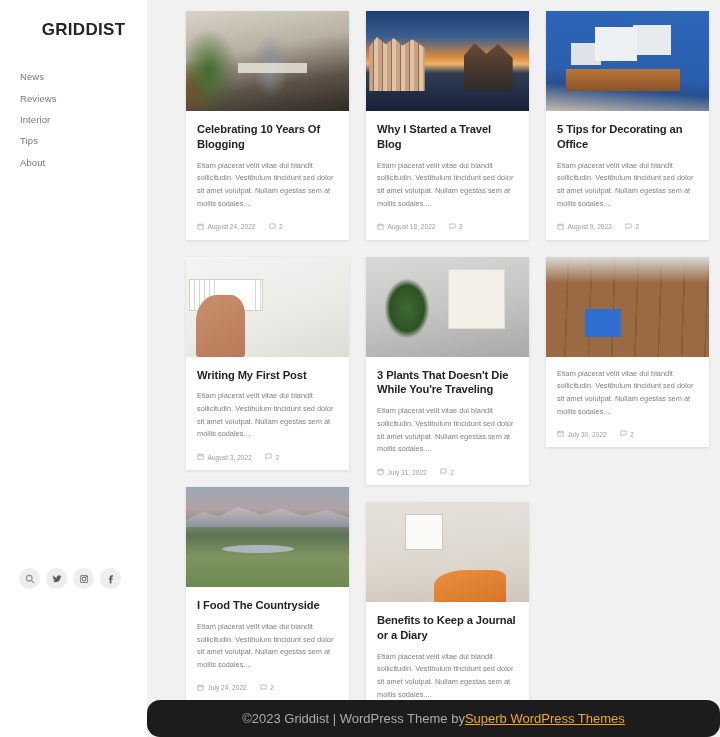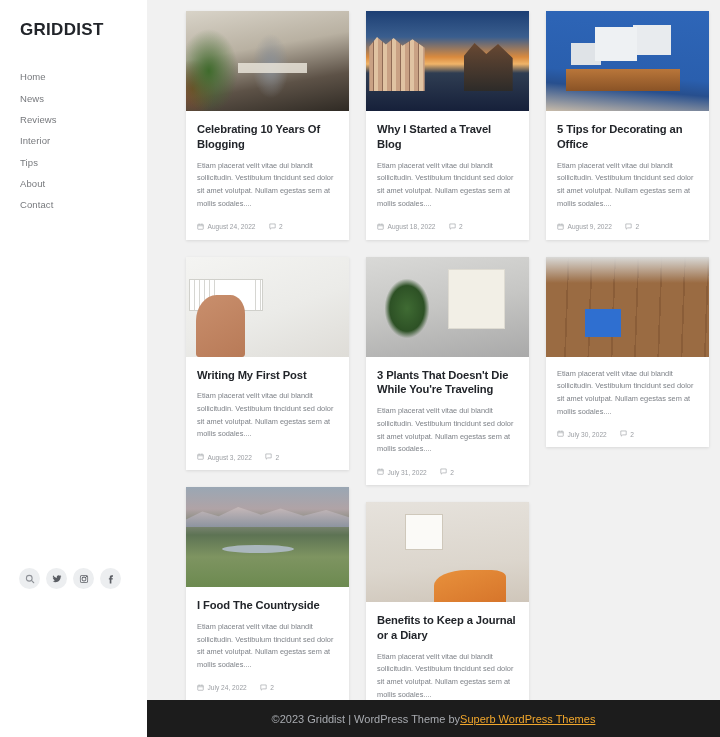--- a/index.html
+++ b/index.html
@@ -18,20 +18,21 @@
     background: #ffffff;
     position: relative;
     padding: 14px 0 0 20px;
   }
   .logo {
     font-size: 17px;
     font-weight: bold;
     color: #22252a;
     letter-spacing: 0.3px;
     margin-top: 6px;
+    text-align: center;
   }
   .nav { margin-top: 26px; }
   .nav-item {
     display: block;
     font-size: 9.5px;
     color: #77797d;
     padding: 5.2px 0;
     text-decoration: none;
     letter-spacing: 0.1px;
   }
@@ -101,22 +102,23 @@
   .meta-item { display: flex; align-items: center; gap: 3.5px; }
   .meta-item svg { width: 7px; height: 7px; fill: none; stroke: #a7aaaf; stroke-width: 1.6px; }
   .footer {
     position: absolute;
     left: 0; right: 0; bottom: 0;
     height: 37px;
     background: #1c1c1c;
     display: flex;
     align-items: center;
     justify-content: center;
-    font-size: 11px;
+    font-size: 13px;
     color: #a8abb0;
+    border-radius: 13px;
   }
   .footer a { color: #f0a62c; text-decoration: underline; }
 
   
   .ph { position: absolute; inset: 0; }
   
   .ph1 { background:
       radial-gradient(ellipse 30% 70% at 14% 60%, #3f6b2c 0%, rgba(63,107,44,0) 60%),
       radial-gradient(ellipse 22% 45% at 4% 78%, #7a4a28 0%, rgba(122,74,40,0) 65%),
       radial-gradient(ellipse 18% 52% at 52% 55%, #8a8f95 0%, rgba(138,143,149,0) 62%),
@@ -173,27 +175,25 @@
       background: linear-gradient(160deg,#e8913c,#d6742a); border-radius: 46% 20% 0 0; }
 </style>
 </head>
 <body>
 
 <div class="page">
 
   <aside class="sidebar">
     <div class="logo">GRIDDIST</div>
     <nav class="nav" id="nav-list">
-        <a href="#" class="nav-item">Home</a>
         <a href="#" class="nav-item">News</a>
         <a href="#" class="nav-item">Reviews</a>
         <a href="#" class="nav-item">Interior</a>
         <a href="#" class="nav-item">Tips</a>
         <a href="#" class="nav-item">About</a>
-        <a href="#" class="nav-item">Contact</a>
       </nav>
     <div class="socials" id="social-list">
         <a href="#" class="social search">
           <svg viewBox="0 0 16 16">
             <circle cx="6.8" cy="6.8" r="4.6"></circle>
             <line x1="10.3" y1="10.3" x2="14" y2="14" stroke-linecap="round"></line>
           </svg>
         </a>
         <a href="#" class="social">
           <svg viewBox="0 0 16 16">

